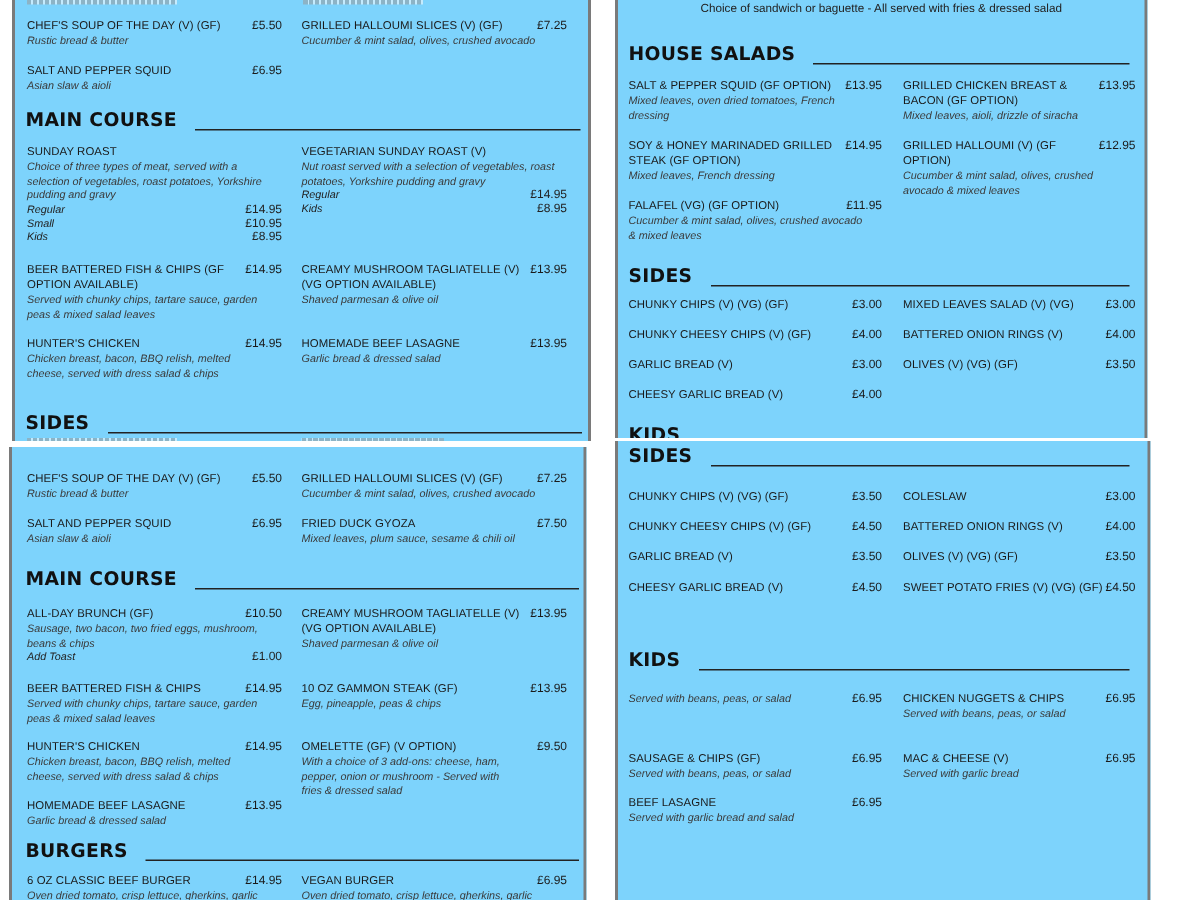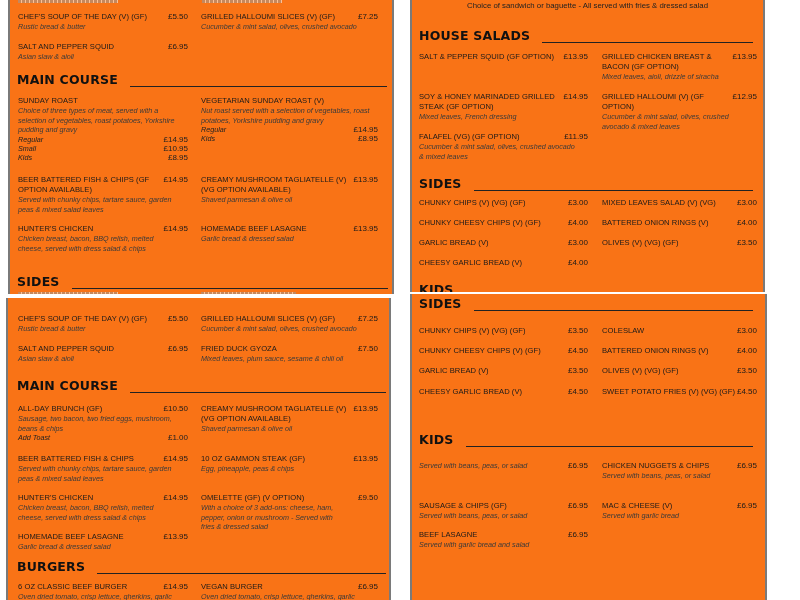--- a/index.html
+++ b/index.html
@@ -1,19 +1,19 @@
 <!DOCTYPE html>
 <html><head>
 <meta charset="utf-8">
 <style>
   * { box-sizing: border-box; margin: 0; padding: 0; }
   html, body { width: 800px; height: 600px; overflow: hidden; background: #ffffff; }
   body { position: relative; font-family: "Liberation Sans", sans-serif; color: #1a1a1a; }
 
-  .panel { position: absolute; background: #f97316; overflow: hidden; }
+  .panel { position: absolute; background: #7dd3fc; overflow: hidden; }
   .panel .bl { position: absolute; top: 0; bottom: 0; left: 0; width: 2px; background: #7a7a7a; }
   .panel .br { position: absolute; top: 0; bottom: 0; right: 0; width: 2px; background: #7a7a7a; }
 
   #p-tl { left: 8px;   top: 0;    width: 386px; height: 294px; }
   #p-bl { left: 6px;   top: 298px; width: 385px; height: 302px; }
   #p-tr { left: 410px; top: 0;    width: 355px; height: 292px; }
   #p-br { left: 410px; top: 294px; width: 357px; height: 306px; }
 
   .sec { position: absolute; display: flex; align-items: flex-end; }
   .sec .h { font-family: "DejaVu Sans", sans-serif; font-weight: bold; font-size: 12.5px; letter-spacing: 0.2px; color: #111; white-space: nowrap; }
@@ -213,20 +213,21 @@
 
   <div class="subtitle" style="left:0;right:0;top:1px;text-align:center;">Choice of sandwich or baguette - All served with fries &amp; dressed salad</div>
 
   <div class="sec" style="left:9px;top:28px;width:334px;">
     <span class="h">HOUSE SALADS</span>
     <span class="rule"></span>
   </div>
 
   <div class="item" style="left:9px;top:52px;width:169px;">
     <div class="name" style="padding-right:32px">SALT &amp; PEPPER SQUID (GF OPTION)</div>
+    <div class="desc" style="padding-right:20px">Mixed leaves, oven dried tomatoes, French dressing</div>
     <div class="price">£13.95</div>
   </div>
   <div class="item" style="left:192px;top:52px;width:155px;">
     <div class="name" style="padding-right:32px">GRILLED CHICKEN BREAST &amp; BACON (GF OPTION)</div>
     <div class="desc">Mixed leaves, aioli, drizzle of siracha</div>
     <div class="price">£13.95</div>
   </div>
   <div class="item" style="left:9px;top:92px;width:169px;">
     <div class="name" style="padding-right:30px">SOY &amp; HONEY MARINADED GRILLED STEAK (GF OPTION)</div>
     <div class="desc">Mixed leaves, French dressing</div>

